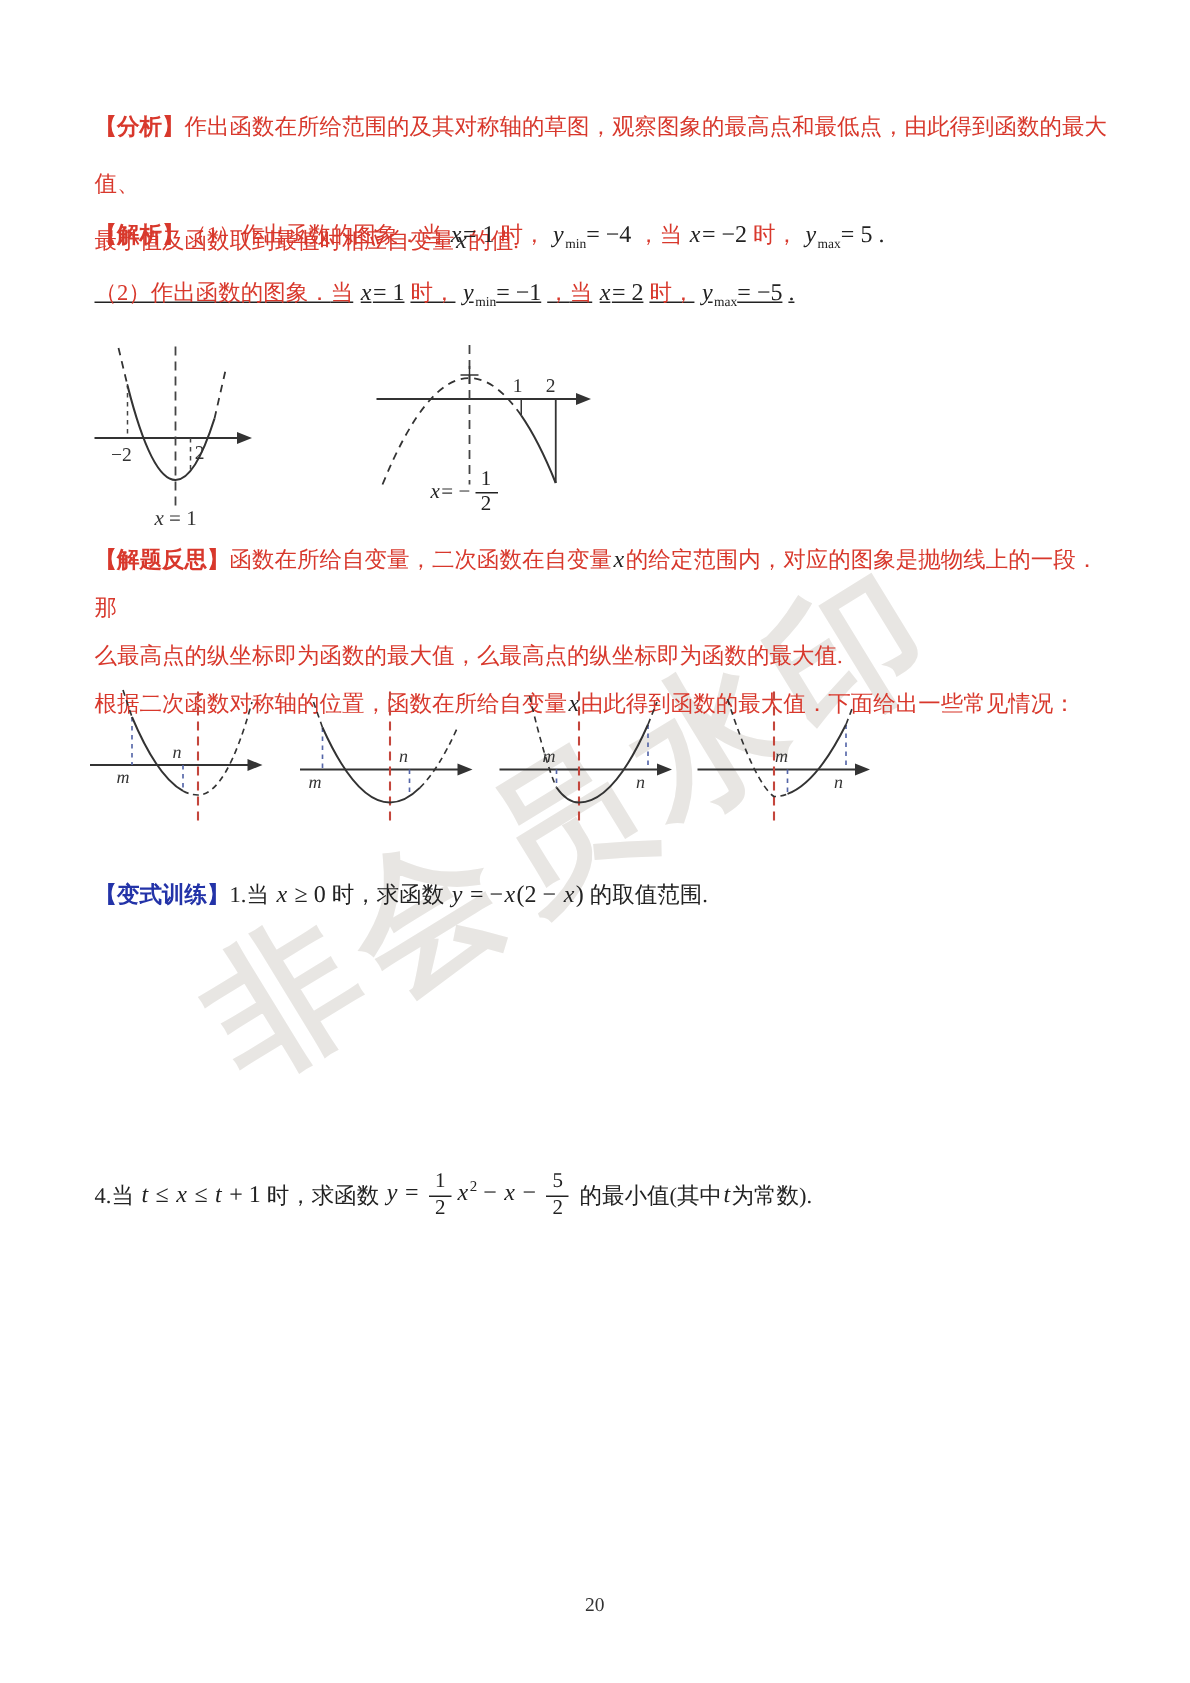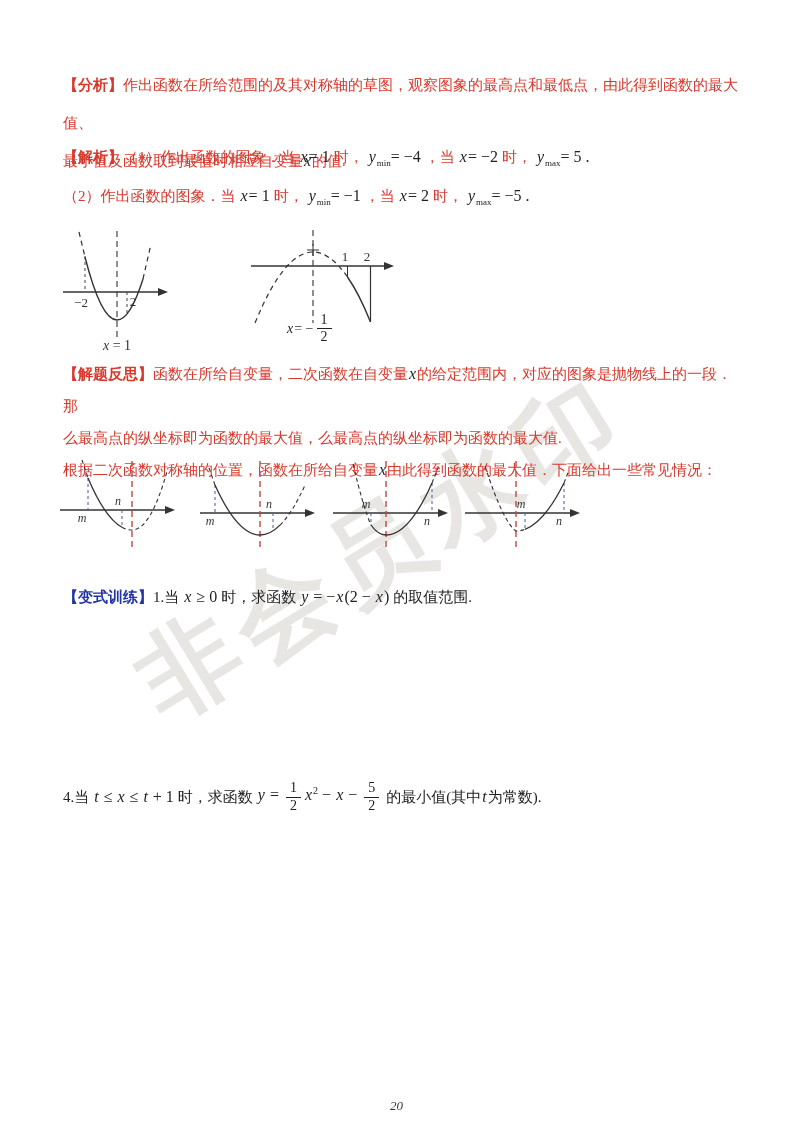--- a/index.html
+++ b/index.html
@@ -19,43 +19,43 @@
   .mm{margin:0 4px;white-space:nowrap;}
   .mm sub{font-size:9px;font-style:normal;color:#222;text-align:center;}
   .fig{position:absolute;z-index:1;}
   svg text{font-family:"Liberation Serif",serif;fill:#333;}
   .frac{display:inline-block;vertical-align:middle;text-align:center;margin:0 3px;
         font-family:"Liberation Serif",serif;font-size:14px;line-height:1.15;color:#222;}
   .frac .num{display:block;padding:0 4px;}
   .frac .den{display:block;border-top:1.2px solid #222;padding:0 4px;}
   .fig2label{position:absolute;left:41px;top:84px;display:flex;align-items:center;
         font-size:14px;color:#333;}
-  .pagenum{position:absolute;top:1098px;left:0;width:100%;text-align:center;
-        font-size:13px;color:#333;z-index:1;font-style:italic;}
+  .pagenum{position:absolute;top:1062px;left:0;width:100%;text-align:center;
+        font-size:13px;color:#333;z-index:1;}
   .qline{display:flex;align-items:center;flex-wrap:nowrap;}
 </style>
 </head>
 <body>
 
 <div class="page">
 
   <div class="watermark">非会员水印</div>
 
   <div class="layer">
 
     <div class="para lh38 red" style="top:66px;">
       <div><span class="bold">【分析】</span><span>作出函数在所给范围的及其对称轴的草图，观察图象的最高点和最低点，由此得到函数的最大值、</span></div>
       <div><span>最小值及函数取到最值时相应自变量</span><i class="mv">x</i><span>的值.</span></div>
     </div>
 
     <div class="para lh30" style="top:142px;">
       <span class="red bold">【解析】</span><span class="red">（1）作出函数的图象．</span><span class="red">当</span><span class="mm"><i class="mv">x</i><span class="mo">= 1</span></span><span class="red">时，</span><span class="mm"><i class="mv">y</i><sub>min</sub><span class="mo">= −4</span></span><span class="red">，</span><span class="red">当</span><span class="mm"><i class="mv">x</i><span class="mo">= −2</span></span><span class="red">时，</span><span class="mm"><i class="mv">y</i><sub>max</sub><span class="mo">= 5</span></span><span class="mo">.</span>
     </div>
 
-    <div class="para lh30" style="top:181px;">
+    <div class="para lh30" style="top:181px;text-decoration:underline;">
       <span class="red">（2）作出函数的图象．</span><span class="red">当</span><span class="mm"><i class="mv">x</i><span class="mo">= 1</span></span><span class="red">时，</span><span class="mm"><i class="mv">y</i><sub>min</sub><span class="mo">= −1</span></span><span class="red">，</span><span class="red">当</span><span class="mm"><i class="mv">x</i><span class="mo">= 2</span></span><span class="red">时，</span><span class="mm"><i class="mv">y</i><sub>max</sub><span class="mo">= −5</span></span><span class="mo">.</span>
     </div>
 
     <div class="fig" style="left:55px;top:228px;width:180px;height:128px;">
       <svg width="180" height="128" viewBox="0 0 180 128">
         <line x1="8" y1="64" x2="104" y2="64" stroke="#333" stroke-width="1.3"></line>
         <polygon points="103,60 113,64 103,68" fill="#333"></polygon>
         <line x1="62" y1="3" x2="62" y2="111" stroke="#444" stroke-width="1.2" stroke-dasharray="6 4"></line>
         <line x1="30" y1="28" x2="30" y2="64" stroke="#444" stroke-width="1" stroke-dasharray="3 3"></line>
         <line x1="72" y1="64" x2="72" y2="85" stroke="#444" stroke-width="1" stroke-dasharray="3 3"></line>

